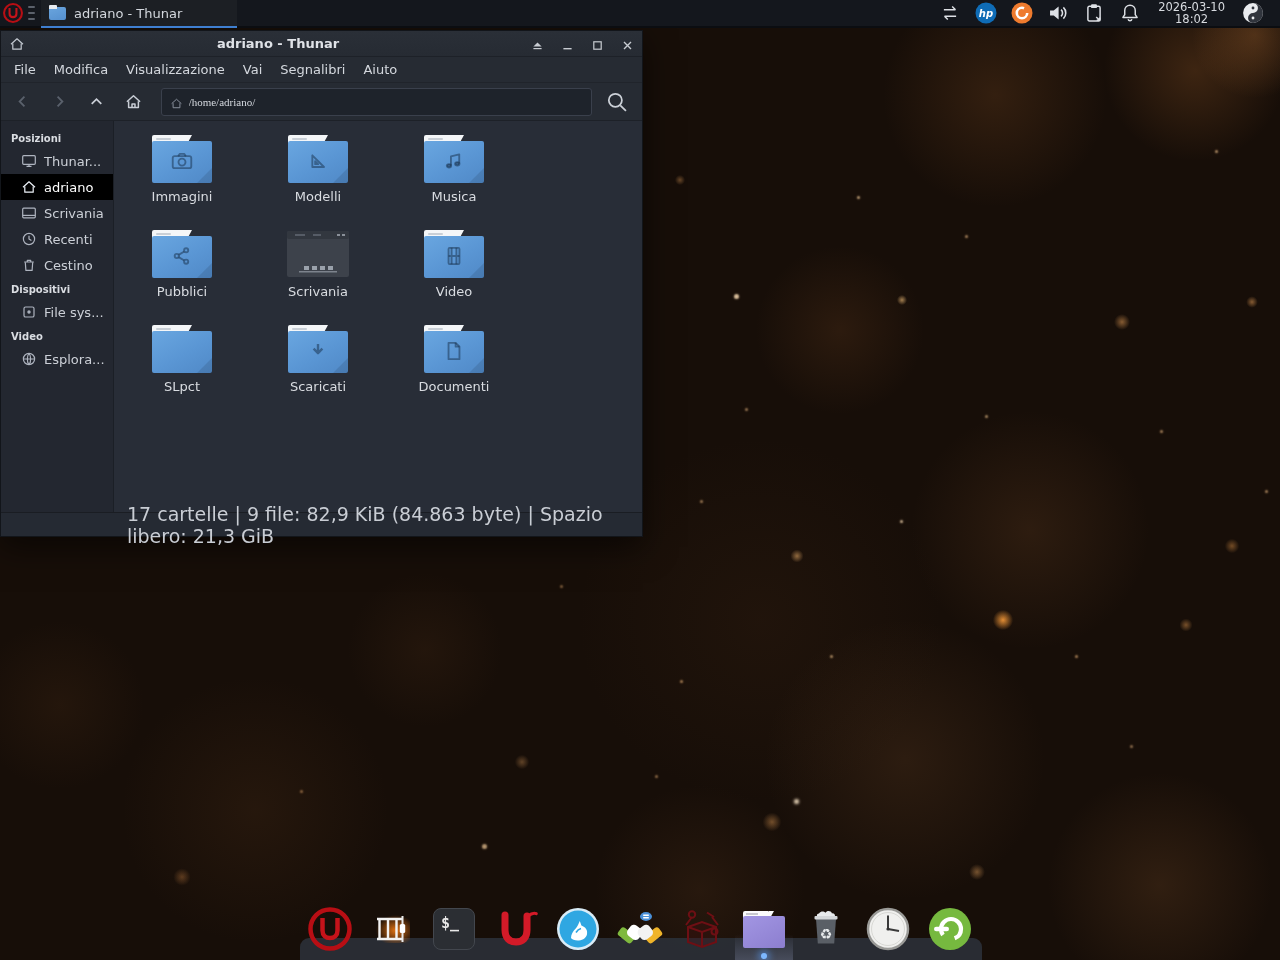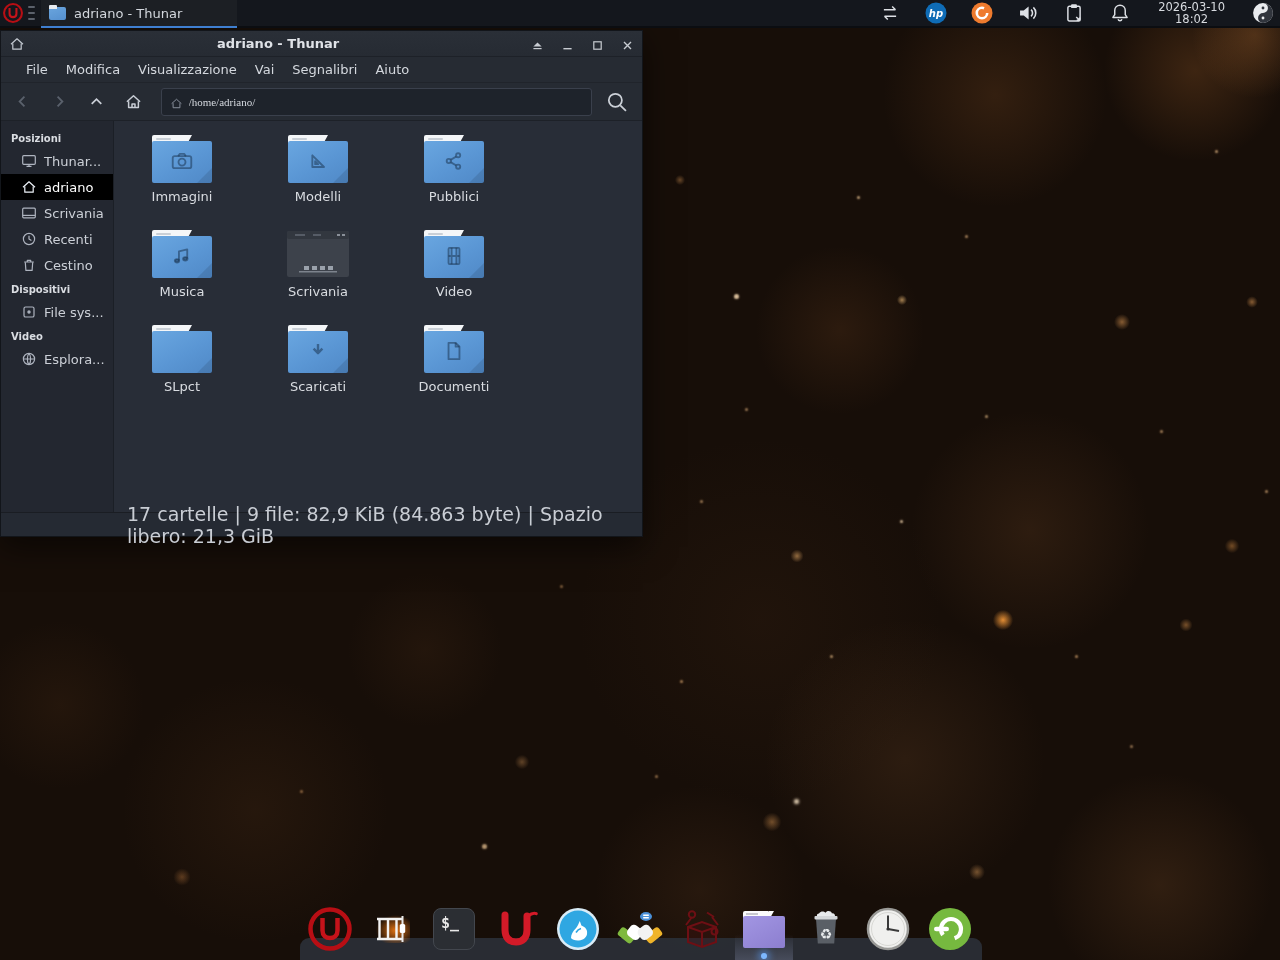--- a/index.html
+++ b/index.html
@@ -49,35 +49,35 @@
   
   .top-panel{position:absolute;left:0;top:0;width:1280px;height:28px;background:#14171d;border-bottom:2px solid #0b0d11;display:flex;align-items:center;z-index:50;}
   .p-logo{width:22px;height:22px;margin:0 4px 0 2px;display:flex;align-items:center;justify-content:center;}
   .grip{width:7px;height:14px;margin-right:6px;display:flex;flex-direction:column;justify-content:space-between;}
   .grip i{display:block;height:2px;background:#5b616b;border-radius:1px;}
   .task-btn{height:28px;display:flex;align-items:center;gap:8px;padding:0 12px 0 8px;min-width:196px;background:rgba(255,255,255,.035);border-bottom:2px solid #3f7fd0;margin-bottom:-2px;}
   .task-title{font-size:13px;color:#d3d7dd;}
   .fmini{position:relative;width:17px;height:13px;background:linear-gradient(160deg,#6aa5de,#5590cf);border-radius:2px;}
   .fmini:before{content:'';position:absolute;left:0;top:-2px;width:8px;height:4px;background:#e8ecf0;border-radius:1px 1px 0 0;}
   .p-spacer{flex:1;}
-  .tray{display:flex;align-items:center;gap:24px;padding-right:6px;}
+  .tray{display:flex;align-items:center;gap:14px;padding-right:16px;}
   .tray-ic{width:22px;height:22px;display:flex;align-items:center;justify-content:center;color:#dde0e5;}
   .tray-ic svg{width:100%;height:100%;}
   .p-clock{color:#d8dbe0;font-size:11.5px;line-height:12px;text-align:center;padding:0 3px;}
 
   
   .window{position:absolute;left:0;top:30px;width:643px;height:507px;background:#262b33;border:1px solid #12151a;box-shadow:0 10px 30px rgba(0,0,0,.55);display:flex;flex-direction:column;z-index:20;}
   .titlebar{height:26px;background:linear-gradient(#2a2f37,#262b33);display:flex;align-items:center;padding:0 8px;border-bottom:1px solid #1d2128;}
   .tb-ic{width:16px;height:16px;color:#c3c9d1;}
   .tb-ic svg{width:100%;height:100%;}
   .tb-title{flex:1;text-align:center;font-size:13px;font-weight:bold;color:#dfe2e7;}
   .tb-controls{display:flex;align-items:center;gap:17px;}
   .wbtn{width:13px;height:13px;color:#c8ccd2;cursor:default;}
   .wbtn svg{width:100%;height:100%;}
-  .menubar{height:26px;display:flex;align-items:center;background:#262b33;padding-left:16px;border-bottom:1px solid #20242b;}
+  .menubar{height:26px;display:flex;align-items:center;background:#262b33;padding-left:4px;border-bottom:1px solid #20242b;}
   .menu-item{font-size:13px;color:#d4d8de;padding:4px 9px;}
   .toolbar{height:38px;display:flex;align-items:center;background:#262b33;padding:0 10px;border-bottom:1px solid #1d2128;}
   .nav-btn{width:24px;height:24px;display:flex;align-items:center;justify-content:center;color:#c9ced6;margin-right:13px;}
   .nav-btn.disabled{color:#5a616c;}
   .nav-btn svg{width:17px;height:17px;}
   .path-wrap{display:flex;align-items:center;gap:6px;width:433px;height:28px;background:#1e232b;border:1px solid #3a404c;border-radius:3px;padding:0 8px;margin-left:2px;}
   .path-home{width:13px;height:13px;color:#8a919d;flex:none;}
   .path-home svg{width:100%;height:100%;}
   .path-input{flex:1;background:transparent;border:none;outline:none;color:#d6dae0;font-size:11px;font-family:Liberation Serif, serif;}
   .search-btn{width:30px;height:30px;display:flex;align-items:center;justify-content:center;color:#ccd1d8;margin-left:10px;}
@@ -350,41 +350,41 @@
             </div>
             <div class="file-label">Modelli</div>
           </div>
           <div class="file-item">
             <div class="ficon">
               <div class="tab">
                 <i></i>
               </div>
               <div class="fbody"></div>
               <div class="emblem"><svg viewBox="0 0 22 22" fill="none" stroke="currentColor" stroke-width="1.7" stroke-linejoin="round">
+                  <path d="M8.2 15.2V6.8l7.6-1.8v8.4"></path>
+                  <ellipse cx="6.4" cy="15.4" rx="2" ry="1.6" fill="currentColor"></ellipse>
+                  <ellipse cx="14" cy="13.6" rx="2" ry="1.6" fill="currentColor"></ellipse>
+                </svg></div>
+            </div>
+            <div class="file-label">Musica</div>
+          </div>
+          <div class="file-item">
+            <div class="ficon">
+              <div class="tab">
+                <i></i>
+              </div>
+              <div class="fbody"></div>
+              <div class="emblem"><svg viewBox="0 0 22 22" fill="none" stroke="currentColor" stroke-width="1.7" stroke-linejoin="round">
                   <circle cx="6.2" cy="11" r="1.9"></circle>
                   <circle cx="14.8" cy="5.8" r="1.9"></circle>
                   <circle cx="14.8" cy="16.2" r="1.9"></circle>
                   <path d="M7.9 10 13.1 6.8M7.9 12 13.1 15.2"></path>
                 </svg></div>
             </div>
             <div class="file-label">Pubblici</div>
-          </div>
-          <div class="file-item">
-            <div class="ficon">
-              <div class="tab">
-                <i></i>
-              </div>
-              <div class="fbody"></div>
-              <div class="emblem"><svg viewBox="0 0 22 22" fill="none" stroke="currentColor" stroke-width="1.7" stroke-linejoin="round">
-                  <path d="M8.2 15.2V6.8l7.6-1.8v8.4"></path>
-                  <ellipse cx="6.4" cy="15.4" rx="2" ry="1.6" fill="currentColor"></ellipse>
-                  <ellipse cx="14" cy="13.6" rx="2" ry="1.6" fill="currentColor"></ellipse>
-                </svg></div>
-            </div>
-            <div class="file-label">Musica</div>
           </div>
           <div class="file-item">
             <div class="deskicon"><svg viewBox="0 0 62 46">
                 <rect width="62" height="46" rx="2" fill="#3d424b"></rect>
                 <rect width="62" height="8" rx="2" fill="#32373f"></rect>
                 <rect x="8" y="3" width="10" height="2" fill="#565c66"></rect>
                 <rect x="26" y="3" width="8" height="2" fill="#565c66"></rect>
                 <rect x="50" y="3" width="3" height="2" fill="#8a9099"></rect>
                 <rect x="55" y="3" width="3" height="2" fill="#8a9099"></rect>
                 <g fill="#9aa1ab">

